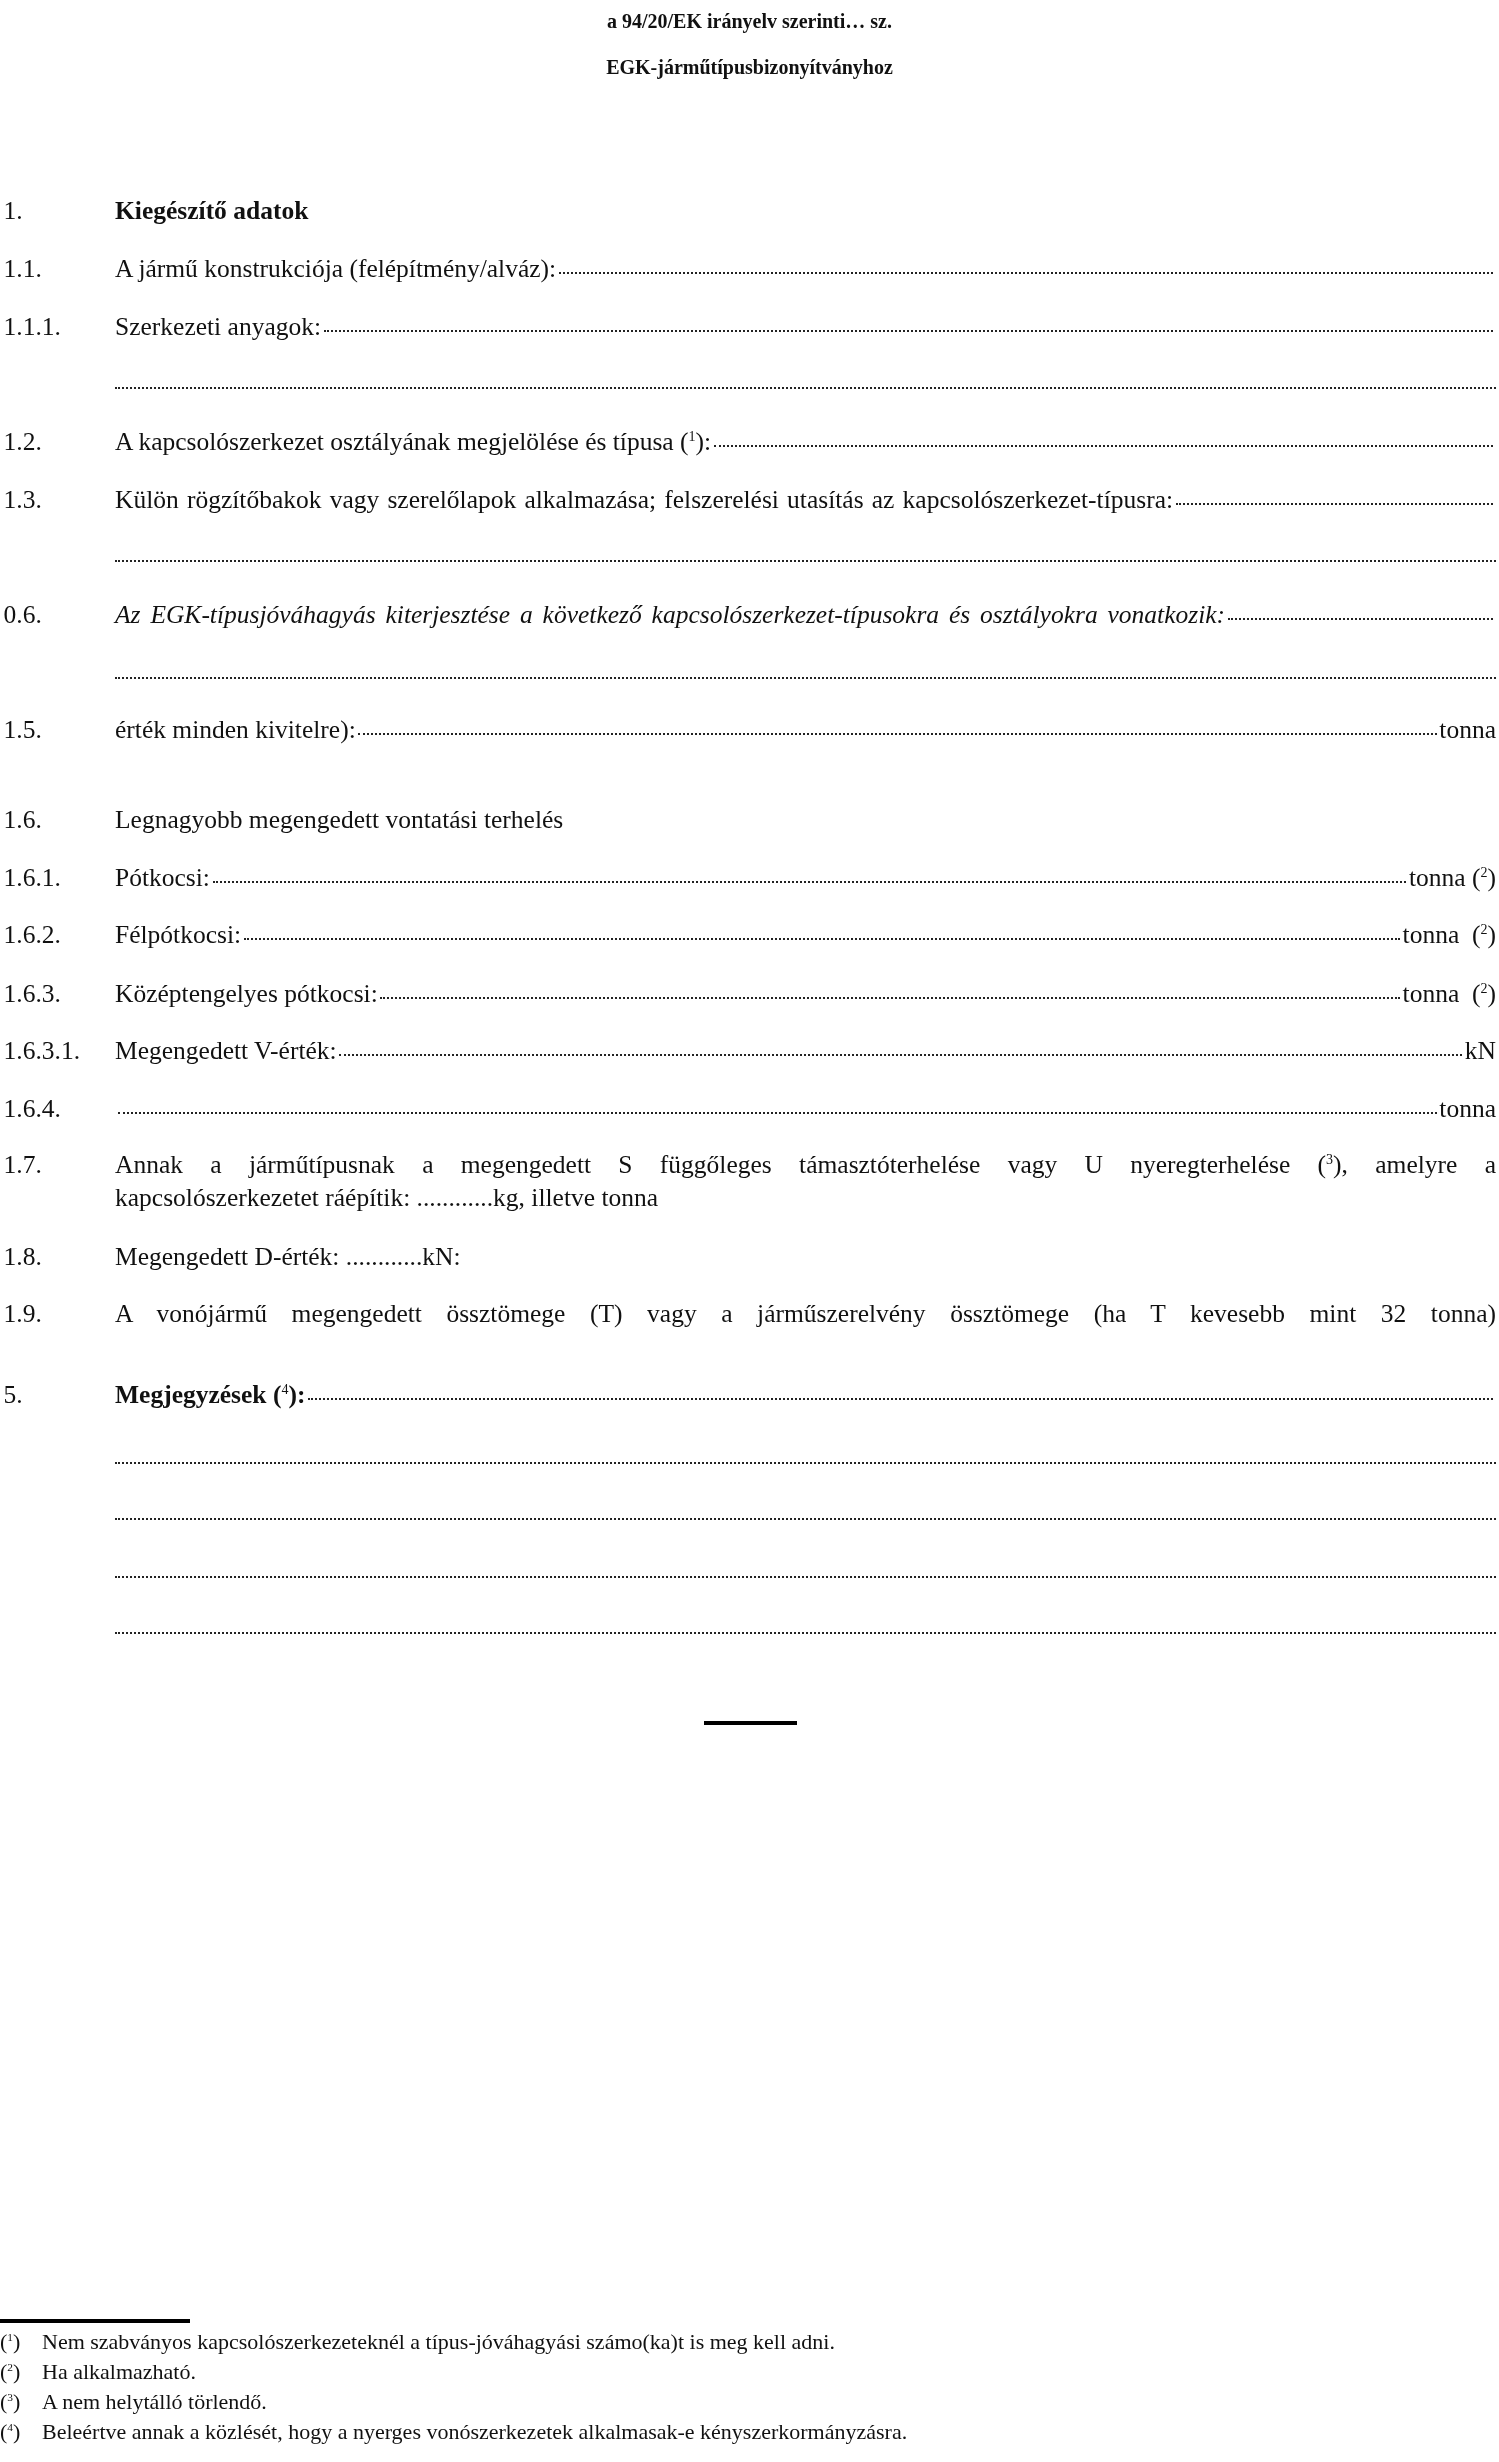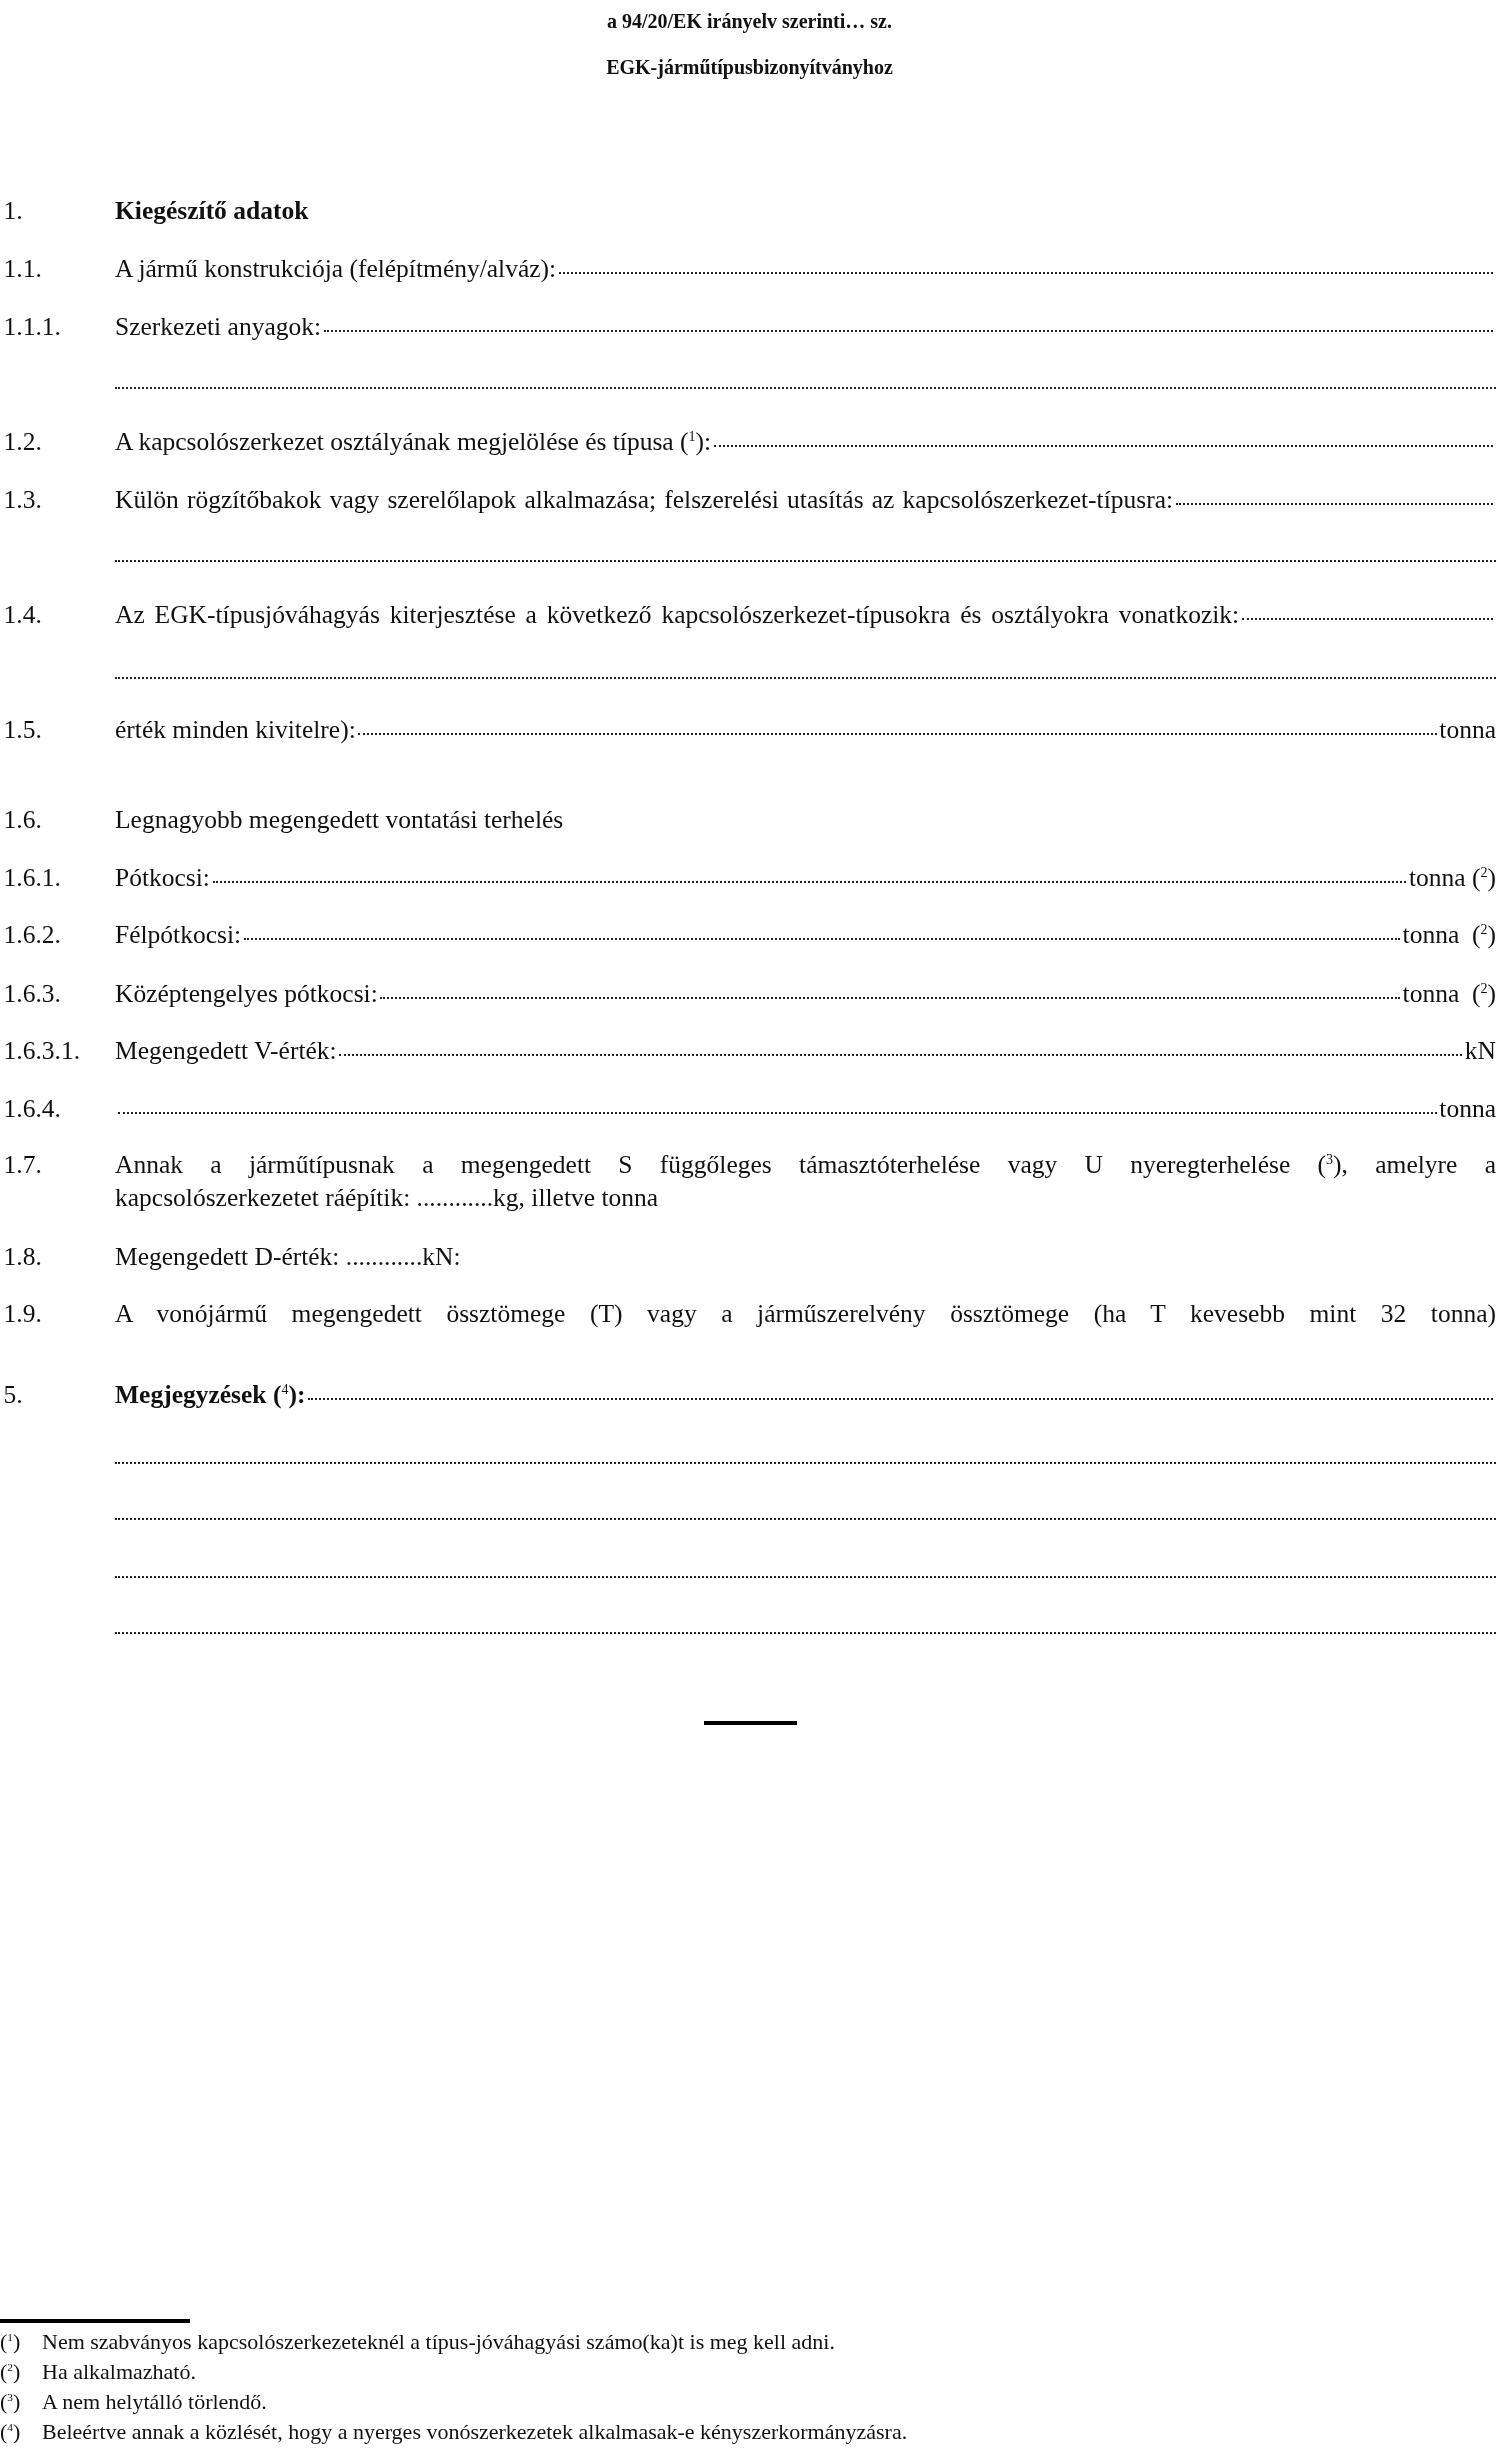--- a/index.html
+++ b/index.html
@@ -88,23 +88,23 @@
 <div class="row" style="top:483px;">
   <span class="num">1.3.</span>
   <div class="body lead">
     <span style="word-spacing:1.8px;">Külön rögzítőbakok vagy szerelőlapok alkalmazása; felszerelési utasítás az kapcsolószerkezet-típusra:</span>
     <span class="fill"></span>
   </div>
 </div>
 <div class="dotline" style="top:560px;"></div>
 
 <div class="row" style="top:598px;">
-  <span class="num">1.4.</span>
-  <div class="body lead">
-    <span style="word-spacing:3.5px;">Az EGK-típusjóváhagyás kiterjesztése a következő kapcsolószerkezet-típusokra és osztályokra vonatkozik:</span>
+  <span class="num">0.6.</span>
+  <div class="body lead">
+    <span style="word-spacing:3.5px;font-style:italic;">Az EGK-típusjóváhagyás kiterjesztése a következő kapcsolószerkezet-típusokra és osztályokra vonatkozik:</span>
     <span class="fill"></span>
   </div>
 </div>
 <div class="dotline" style="top:677px;"></div>
 
 <div class="row" style="top:713px;height:70px;">
   <span class="num">1.5.</span>
   <div class="body">
     <div class="lead">
       <span>érték minden kivitelre):</span>

